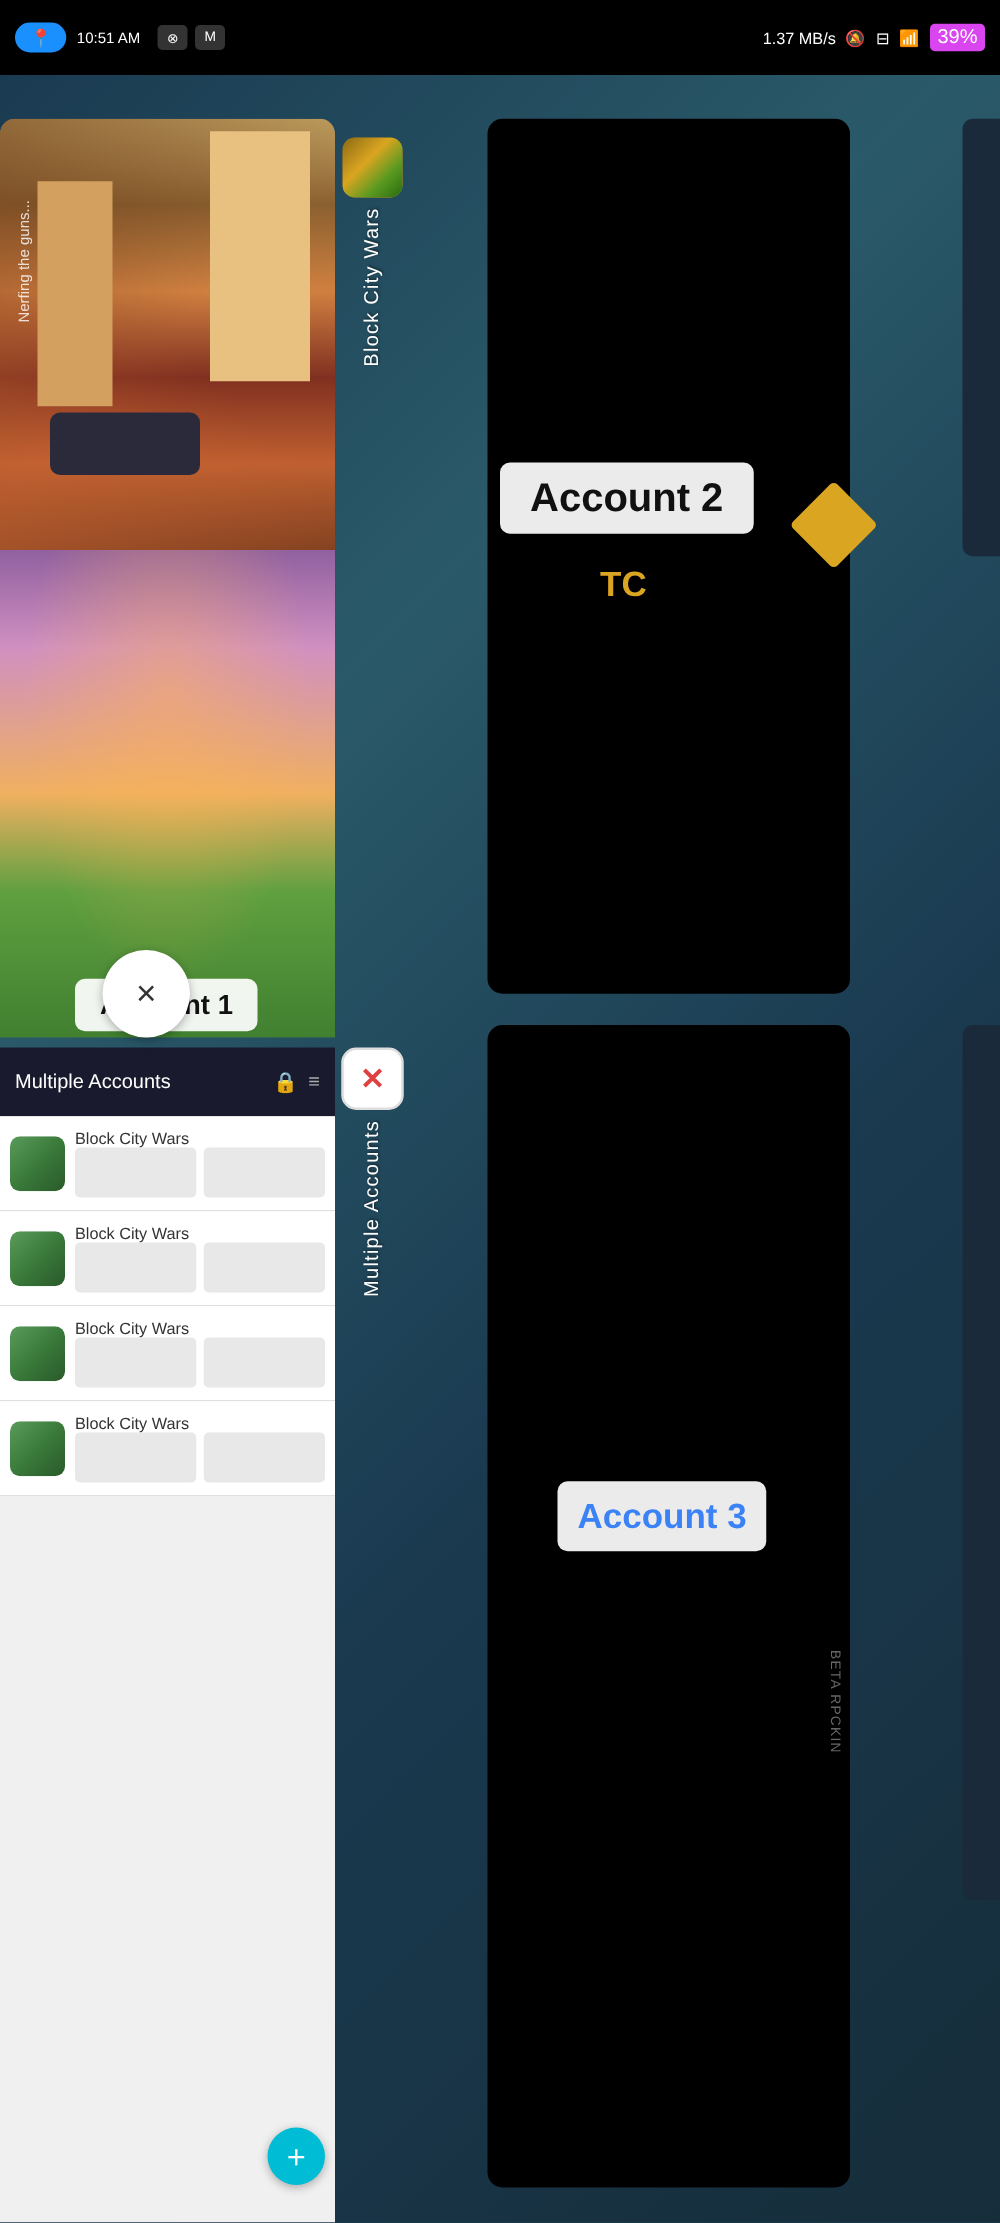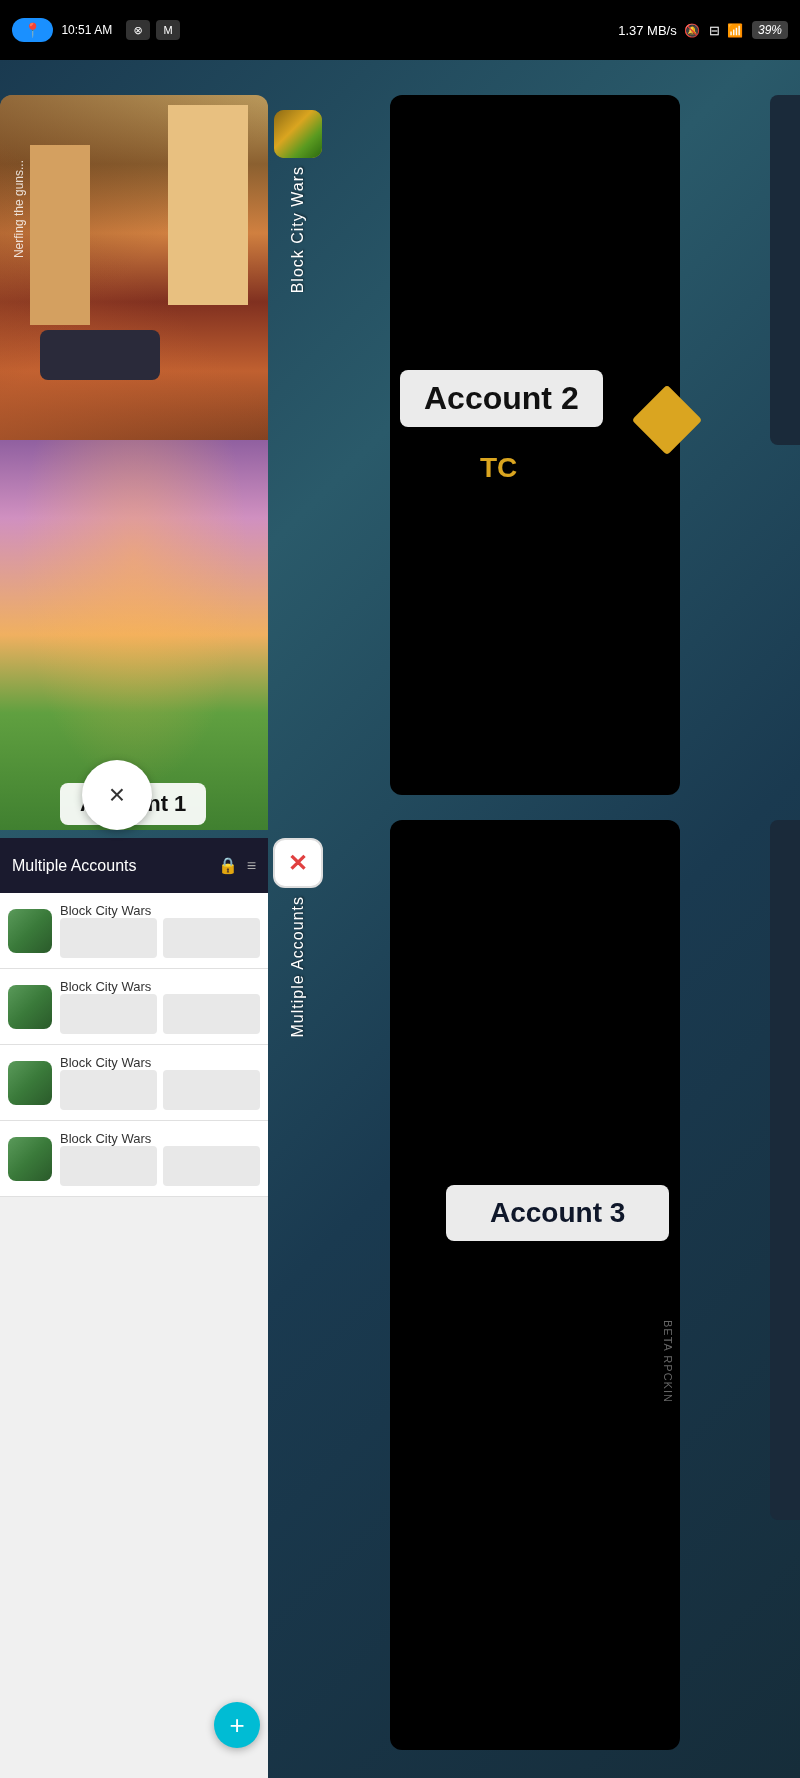--- a/index.html
+++ b/index.html
@@ -64,26 +64,25 @@
       font-size: 11px;
     }
     .status-right {
       display: flex;
       align-items: center;
       gap: 8px;
       color: white;
       font-size: 13px;
     }
     .battery-box {
-      background: #404040;
+      background: #d946ef;
       border-radius: 4px;
       padding: 2px 6px;
       color: white;
-      font-size: 12px;
-      font-style: italic;
+      font-size: 16px;
     }
 
     
     .bg-overlay {
       position: absolute;
       top: 60px; left: 0; right: 0; bottom: 0;
       background: linear-gradient(135deg, #1a3a50 0%, #2a5a6a 30%, #1a3a50 60%, #162d3a 100%);
     }
 
     
@@ -434,24 +433,24 @@
       z-index: 10;
       overflow: hidden;
     }
 
     .account3-label {
       position: absolute;
       top: 1185px;
       left: 446px;
       background: rgba(255,255,255,0.92);
       border-radius: 8px;
-      padding: 12px 44px;
+      padding: 12px 16px;
       font-size: 28px;
       font-weight: bold;
-      color: #0f172a;
+      color: #3b82f6;
       z-index: 25;
     }
 
     
     .beta-text {
       position: absolute;
       top: 1320px;
       left: 662px;
       writing-mode: vertical-rl;
       font-size: 11px;

